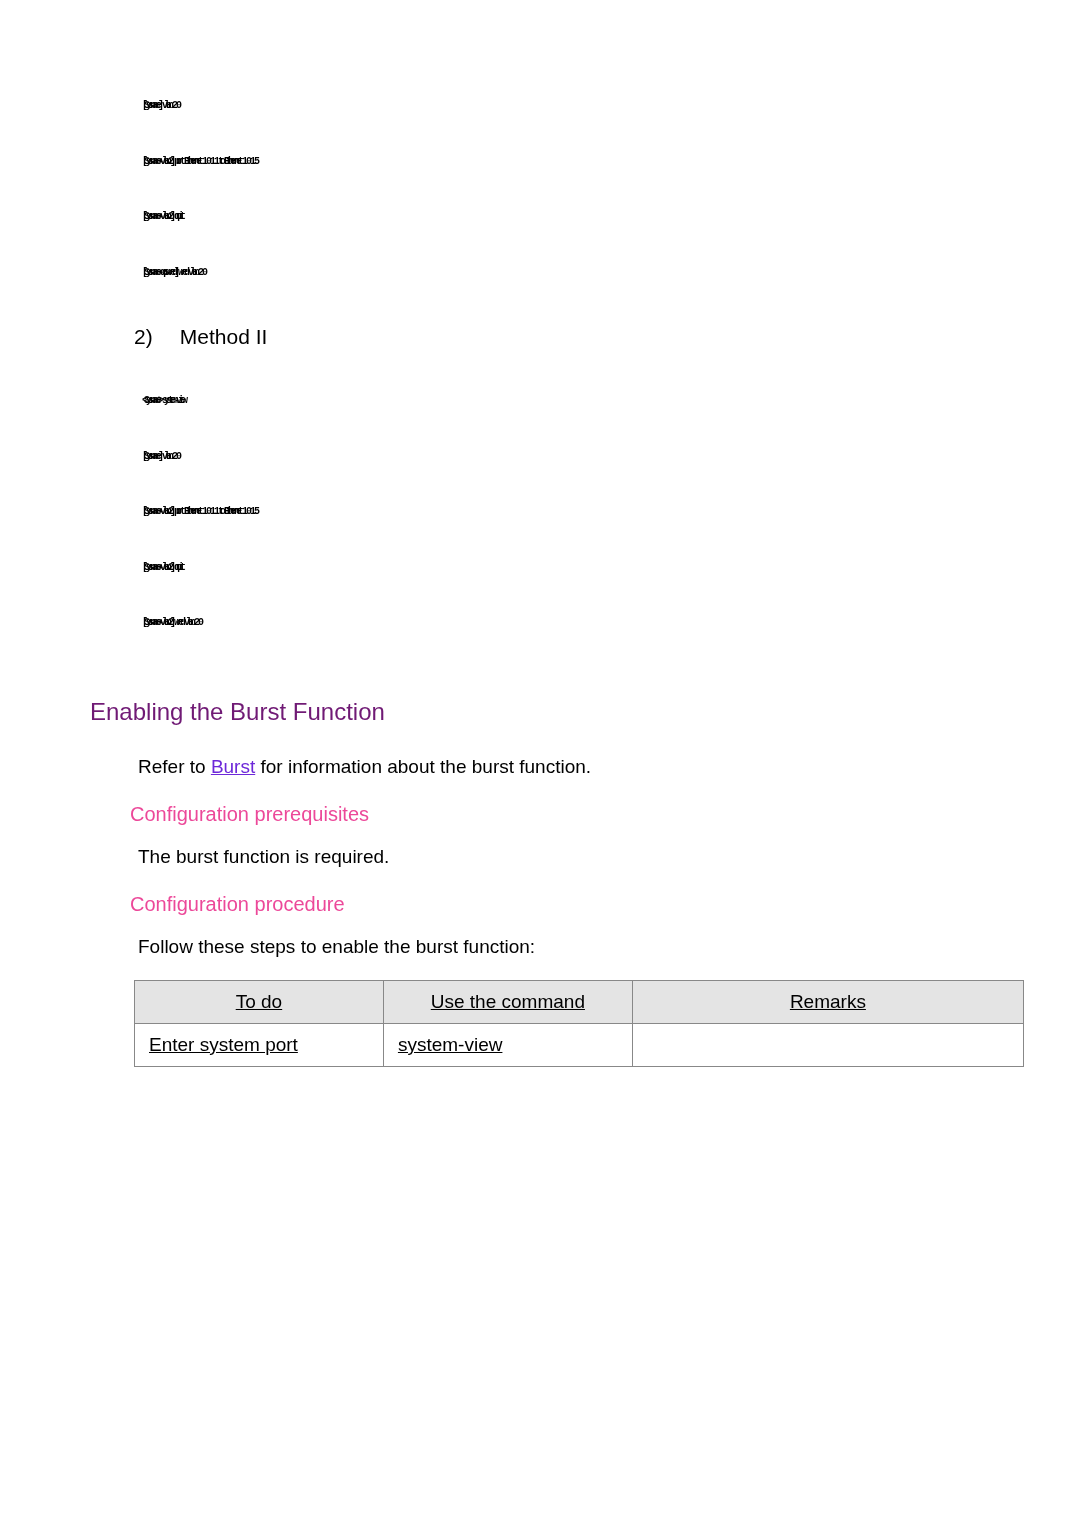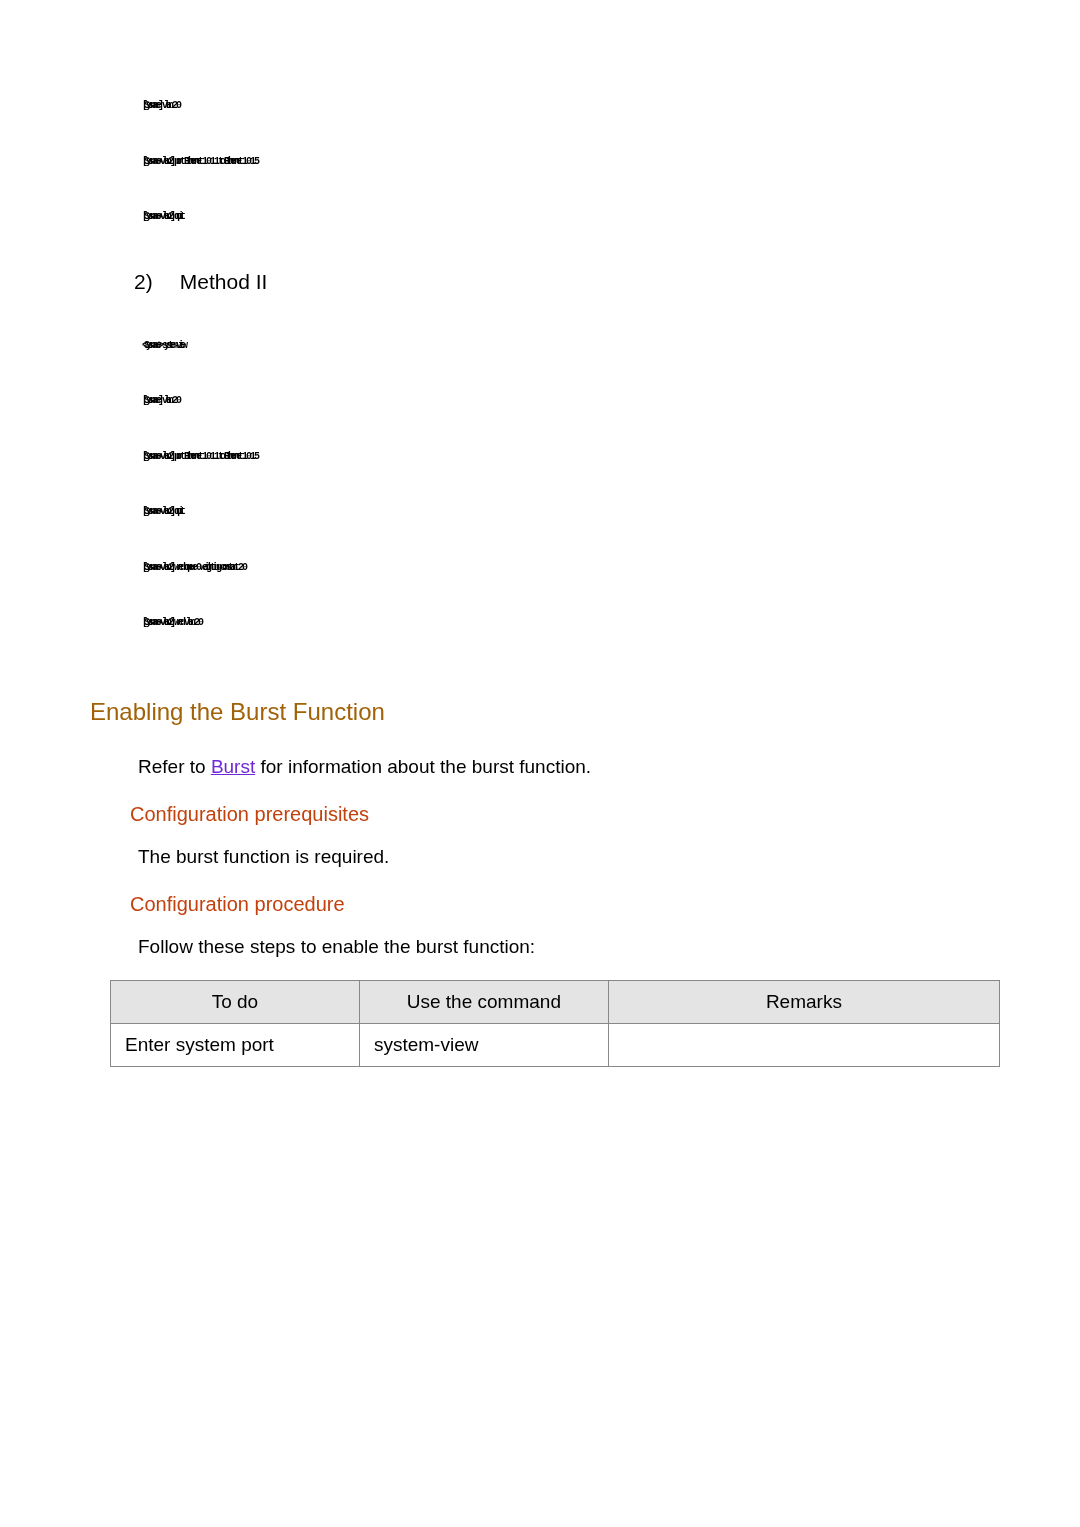--- a/index.html
+++ b/index.html
@@ -2,51 +2,51 @@
 <html><head>
 <meta charset="utf-8">
 <style>
   * { box-sizing: border-box; margin: 0; padding: 0; }
   html, body { width: 1080px; background: #fff; font-family: Arial, Helvetica, sans-serif; color: #000; }
   .page { width: 1080px; padding: 60px 90px 60px 90px; }
   .mono-block { font-family: "Courier New", monospace; font-size: 10px; font-weight: 900; letter-spacing: -4px; line-height: 1.85; margin-left: 52px; margin-bottom: 6px; white-space: pre; }
   .mono-block .line { display: block; }
   .method2 { font-size: 21px; margin-left: 44px; margin-bottom: 6px; }
   .method2 .num { display: inline-block; width: 40px; }
-  h2.sec { color: #a16207; font-size: 24px; font-weight: 400; margin: 28px 0 26px 0; }
-  h3.sub { color: #c2410c; font-size: 20px; font-weight: 400; margin: 22px 0 16px 40px; }
+  h2.sec { color: #701a75; font-size: 24px; font-weight: 400; margin: 28px 0 26px 0; }
+  h3.sub { color: #ec4899; font-size: 20px; font-weight: 400; margin: 22px 0 16px 40px; }
   p.body { font-size: 19px; margin-left: 48px; margin-bottom: 18px; line-height: 1.55; }
   a.link { color: #6d28d9; text-decoration: underline; }
-  table.cmd { border-collapse: collapse; margin-left: 20px; width: 890px; margin-top: 6px; margin-bottom: 28px; }
+  table.cmd { border-collapse: collapse; margin-left: 44px; width: 890px; margin-top: 6px; margin-bottom: 28px; text-decoration: underline; }
   table.cmd th, table.cmd td { border: 1px solid #888; padding: 10px 14px; font-size: 19px; text-align: left; vertical-align: middle; }
   table.cmd th { background: #e4e4e4; font-weight: 400; text-align: center; }
   table.cmd td.remarks-cell { line-height: 1.55; }
 </style>
 </head>
 <body>
 
 <div class="page">
 
   <div class="mono-block">
     <span class="line">[Sysname] vlan 2 0</span>
     <span class="line">[Sysname-vlan2] port Ethernet 1 0 1 1 to Ethernet 1 0 1 5</span>
     <span class="line">[Sysname-vlan2] quit</span>
+    <span class="line">[Sysname-qoswred] wred vlan 2 0</span>
   </div>
 
   <div class="method2">
     <span class="num">2)</span>
     <span>Method II</span>
   </div>
 
   <div class="mono-block">
     <span class="line">&lt;Sysname&gt; system-view</span>
     <span class="line">[Sysname] vlan 2 0</span>
     <span class="line">[Sysname-vlan2] port Ethernet 1 0 1 1 to Ethernet 1 0 1 5</span>
     <span class="line">[Sysname-vlan2] quit</span>
-    <span class="line">[Sysname-vlan2] wred queue 0 weighting-constant 2 0</span>
     <span class="line">[Sysname-vlan2] wred vlan 2 0</span>
   </div>
 
   <h2 class="sec">Enabling the Burst Function</h2>
 
   <p class="body">
     <span>Refer to </span><a href="#" class="link">Burst</a><span> for information about the burst function.</span>
   </p>
 
   <h3 class="sub">Configuration prerequisites</h3>

